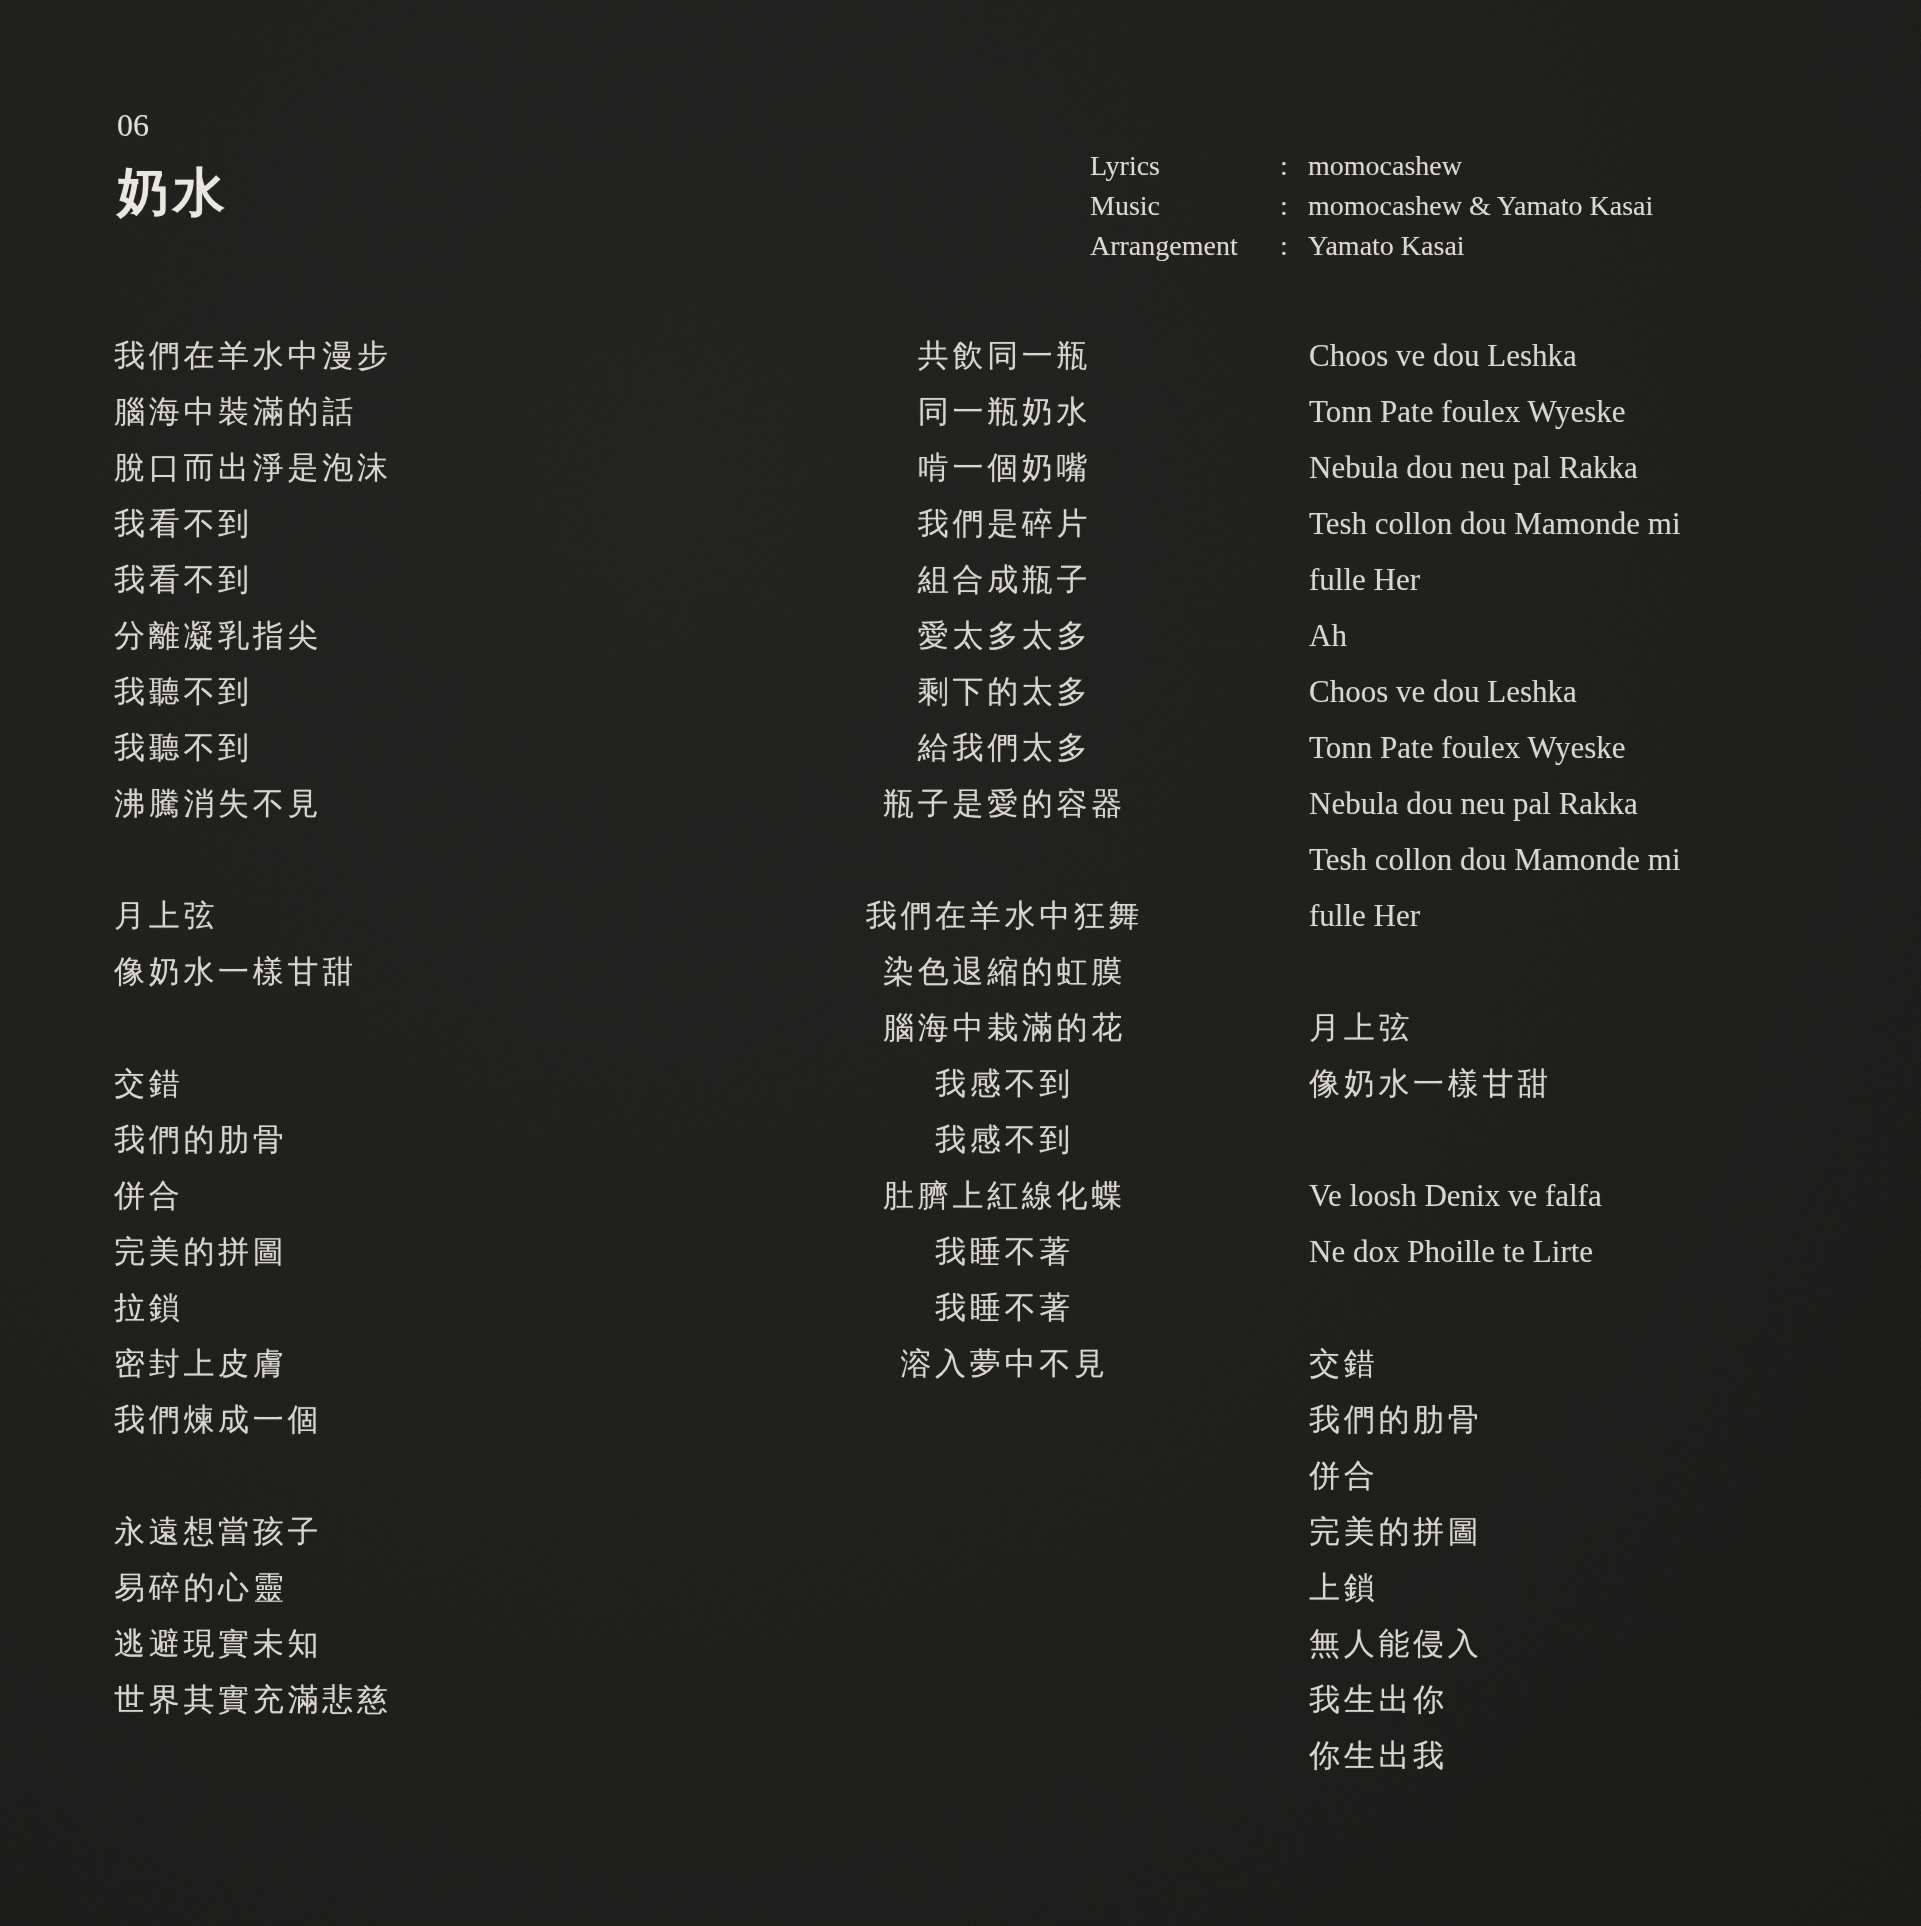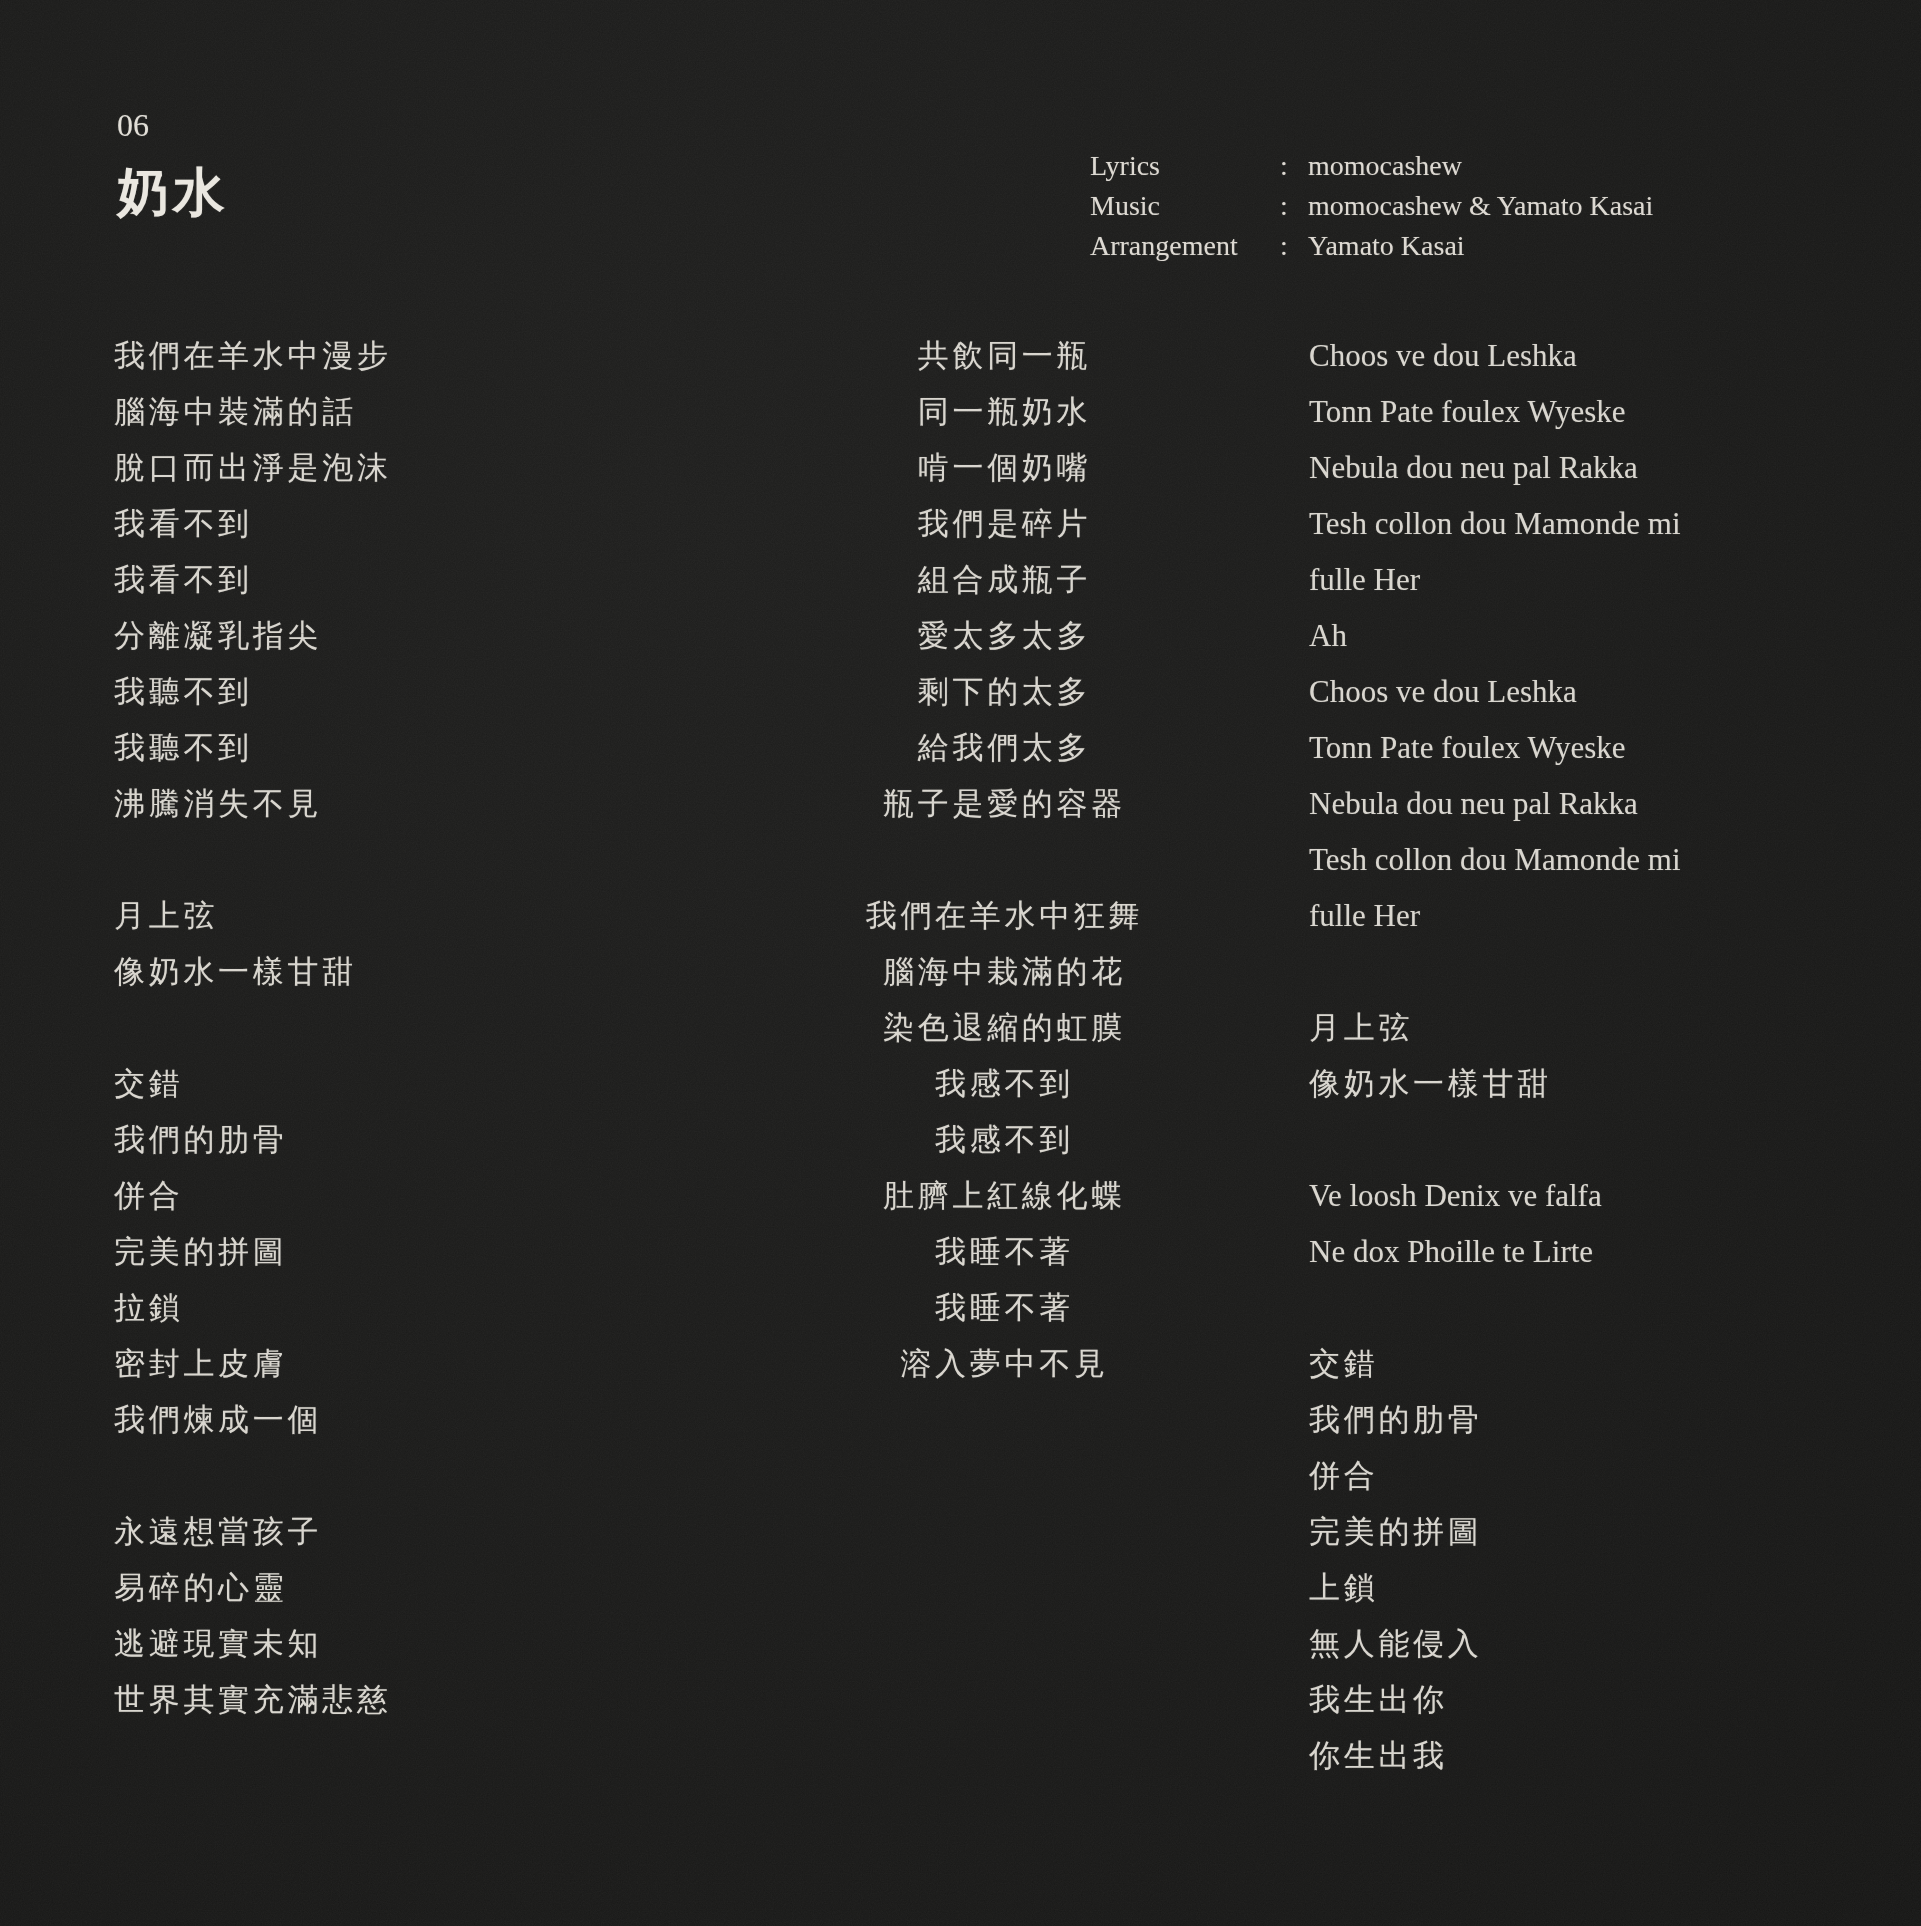--- a/index.html
+++ b/index.html
@@ -120,22 +120,22 @@
         <div class="line cjk">啃一個奶嘴</div>
         <div class="line cjk">我們是碎片</div>
         <div class="line cjk">組合成瓶子</div>
         <div class="line cjk">愛太多太多</div>
         <div class="line cjk">剩下的太多</div>
         <div class="line cjk">給我們太多</div>
         <div class="line cjk">瓶子是愛的容器</div>
       </div>
       <div class="stanza">
         <div class="line cjk">我們在羊水中狂舞</div>
+        <div class="line cjk">染色退縮的虹膜</div>
         <div class="line cjk">腦海中栽滿的花</div>
-        <div class="line cjk">染色退縮的虹膜</div>
         <div class="line cjk">我感不到</div>
         <div class="line cjk">我感不到</div>
         <div class="line cjk">肚臍上紅線化蝶</div>
         <div class="line cjk">我睡不著</div>
         <div class="line cjk">我睡不著</div>
         <div class="line cjk">溶入夢中不見</div>
       </div>
     </div>
   <div class="lyrics-column" id="col-2">
       <div class="stanza">

